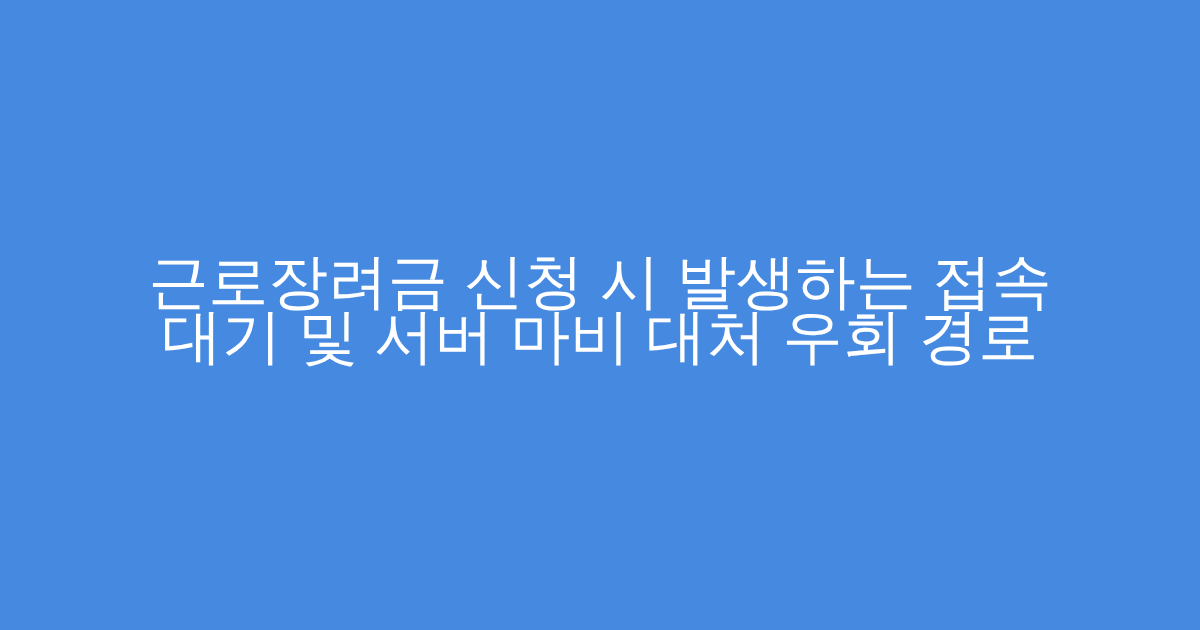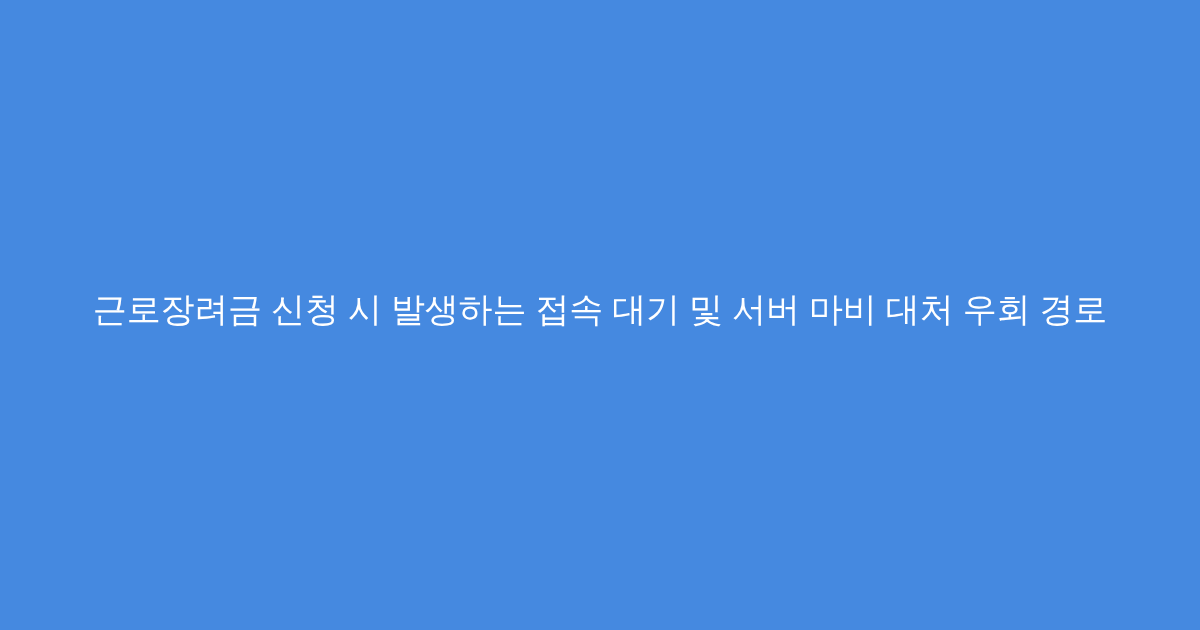--- a/index.html
+++ b/index.html
@@ -39,21 +39,21 @@
     
     transform: translateY(-6px);
   }
 
   .og-card__title {
     margin: 0;
     width: 100%;
     text-align: center;
     color: #ffffff;
     font-family: "Liberation Sans", "DejaVu Sans", sans-serif;
-    font-size: 34px;
+    font-size: 60px;
     font-weight: 400;
     line-height: 55px;
     letter-spacing: -0.2px;
     word-break: keep-all;
     overflow-wrap: break-word;
     -webkit-font-smoothing: antialiased;
   }
 </style>
 </head>
 <body>

